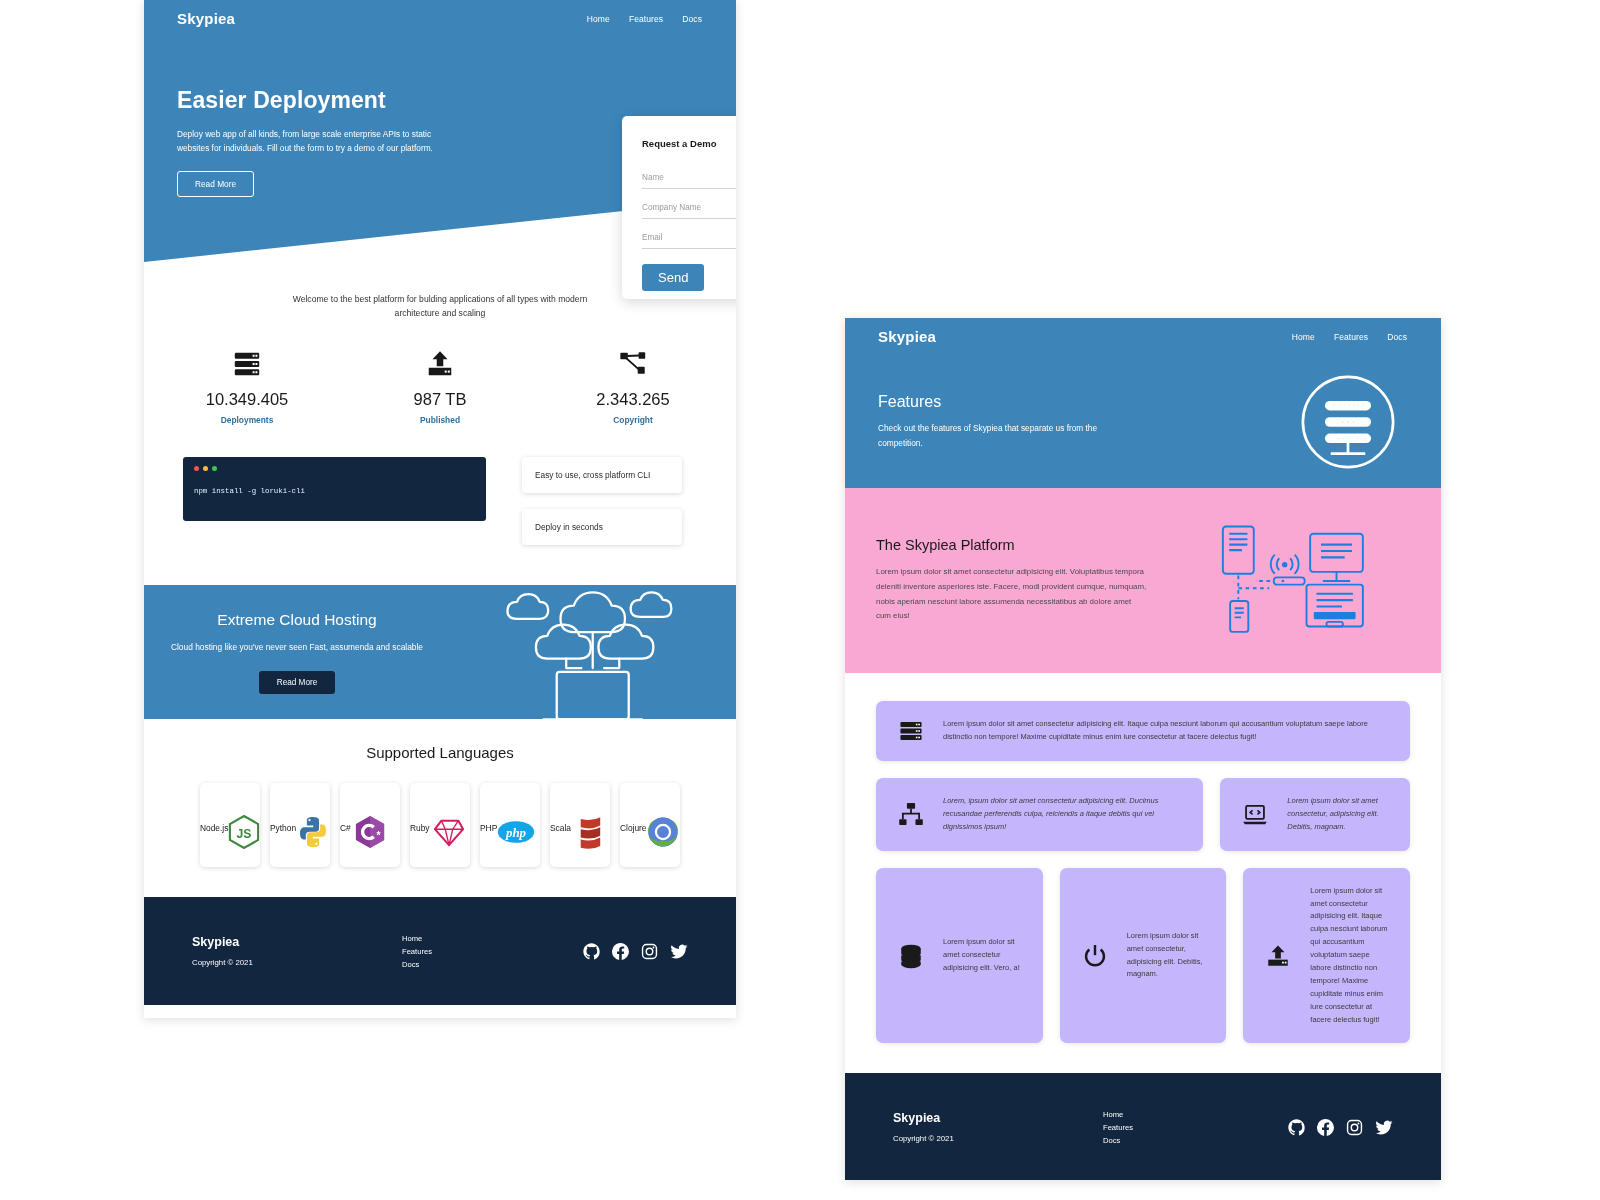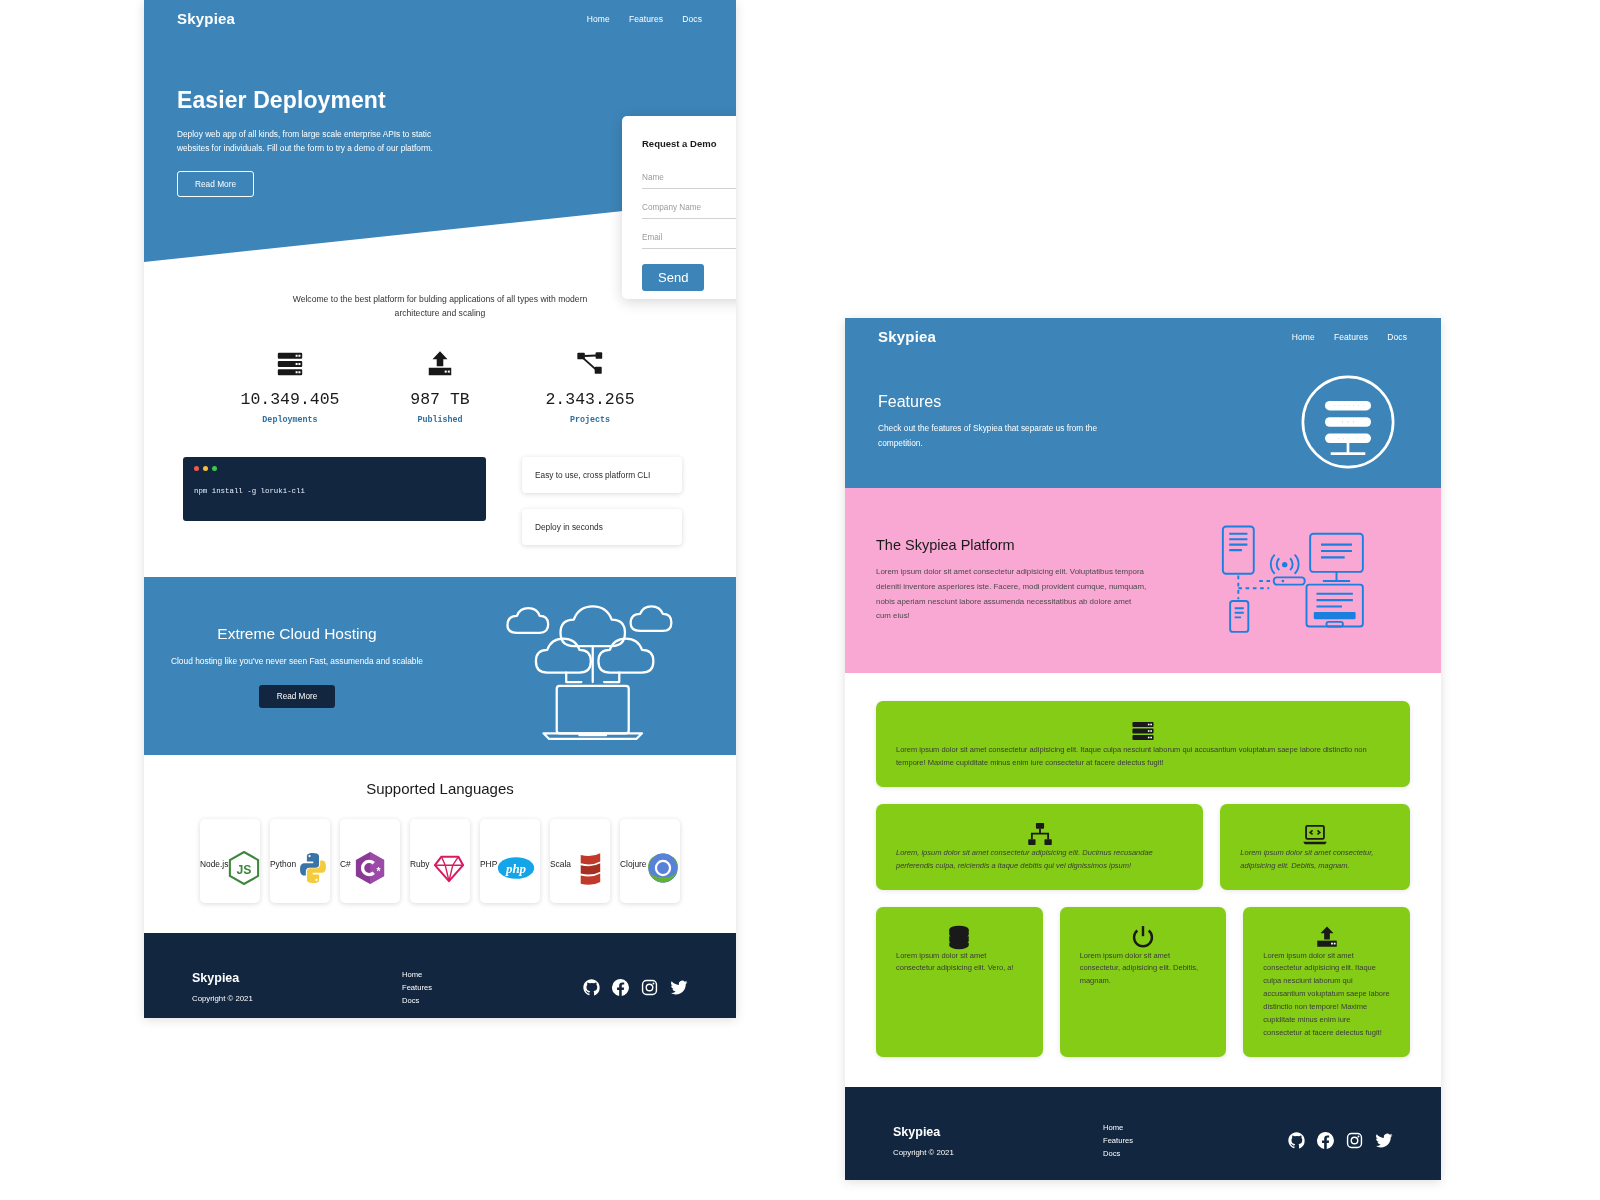--- a/index.html
+++ b/index.html
@@ -86,21 +86,21 @@
     font-size: 13px; padding: 6px 16px; border-radius: 3px;
     cursor: pointer; font-family: "Liberation Sans", sans-serif;
   }
 
   
   .stats-wrap { padding: 30px 0 0 0; }
   .welcome {
     text-align: center; font-size: 8.6px; color: #333;
     line-height: 1.65; margin: 0 auto 28px; max-width: 300px;
   }
-  .stats { display: flex; justify-content: center; padding: 0 28px; font-family: Liberation Mono, monospace; }
+  .stats { display: flex; justify-content: space-between; padding: 0 28px; }
   .stat { text-align: center; width: 150px; }
   .stat .glyph { height: 32px; display:flex; align-items:center; justify-content:center; margin-bottom: 10px; }
   .stat .num {
     font-size: 16.5px; color: #1a1a1a; font-weight: 400; margin-bottom: 6px;
   }
   .stat .lbl { font-size: 8.4px; color: #2f6f9e; font-weight: 600; }
 
   
   .cli-row {
     display: flex; padding: 32px 38px 0 39px; gap: 36px; align-items: flex-start;
@@ -118,22 +118,22 @@
   }
   .cli-cards { display: flex; flex-direction: column; gap: 16px; width: 160px; }
   .cli-card {
     background: #fff; border-radius: 4px;
     box-shadow: 0 1px 5px rgba(0,0,0,0.15);
     padding: 13px 13px; font-size: 8.3px; color: #2b2b2b;
   }
 
   
   .cloud {
-    margin-top: 32px;
-    background: #3d85b8; height: 178px;
+    margin-top: 40px;
+    background: #3d85b8; height: 134px;
     display: flex; align-items: center;
   }
   .cloud-left { width: 50%; text-align: center; padding-left: 10px; }
   .cloud-left h2 {
     color: #fff; font-size: 15.5px; font-weight: 500; margin-bottom: 12px;
   }
   .cloud-left p {
     color: #fff; font-size: 8.4px; line-height: 1.6; margin: 0 auto 16px; max-width: 262px;
   }
   .btn-dark {
@@ -187,25 +187,24 @@
     background: #f9a8d4; height: 185px;
     display:flex; align-items:center; padding: 0 31px;
   }
   .platform-left { flex: 1.15; }
   .platform-left h2 { font-size: 14.5px; color:#1a1a1a; font-weight: 500; margin-bottom: 12px; }
   .platform-left p { font-size: 7.9px; color: #4a4a4a; line-height: 1.85; max-width: 272px; }
   .platform-right { flex: .85; display:flex; align-items:center; justify-content:center; }
 
   .cards-sec { padding: 28px 31px 30px; background: #fff; }
   .card {
-    background: #84cc16; border-radius: 7px;
+    background: #c4b5fd; border-radius: 7px;
     box-shadow: 0 1px 5px rgba(0,0,0,0.10);
-    display: flex; align-items: center; 
+    display: flex; align-items: center; gap: 17px;
     padding: 17px 20px;
-    flex-direction: column;
   }
   .card .cicon { flex: 0 0 auto; width: 30px; display:flex; align-items:center; justify-content:center; }
   .card .ctext { font-size: 7.5px; color: #3c3c3c; line-height: 1.72; }
   .card-wide { margin-bottom: 17px; }
   .grid2 { display:flex; gap: 17px; margin-bottom: 17px; align-items: flex-start; font-style: italic; }
   .grid2 .g-a { flex: 1.92; }
   .grid2 .g-b { flex: 1; }
   .grid3 { display:flex; gap: 17px; align-items: stretch; }
   .grid3 .g-c { flex: 1; }
   .feat-footer { }
@@ -281,21 +280,21 @@
           <div class="glyph">
             <svg width="30" height="30" viewBox="0 0 32 32" fill="#181818" stroke="#181818">
               <rect x="2.5" y="4" width="8" height="7" rx="1" stroke="none"></rect>
               <rect x="22" y="3.5" width="7" height="7" rx="1" stroke="none"></rect>
               <rect x="21" y="19" width="7.5" height="7.5" rx="1" stroke="none"></rect>
               <path d="M10 7.5 L22.5 7" stroke-width="2.1" fill="none"></path>
               <path d="M9 10 L22.5 22" stroke-width="2.1" fill="none"></path>
             </svg>
           </div>
           <div class="num">2.343.265</div>
-          <div class="lbl">Projects</div>
+          <div class="lbl">Copyright</div>
         </div>
 
       </div>
     </div>
 
     <div class="cli-row">
       <div class="terminal">
         <div class="dots">
           <span class="dot d-red"></span>
           <span class="dot d-yel"></span>

